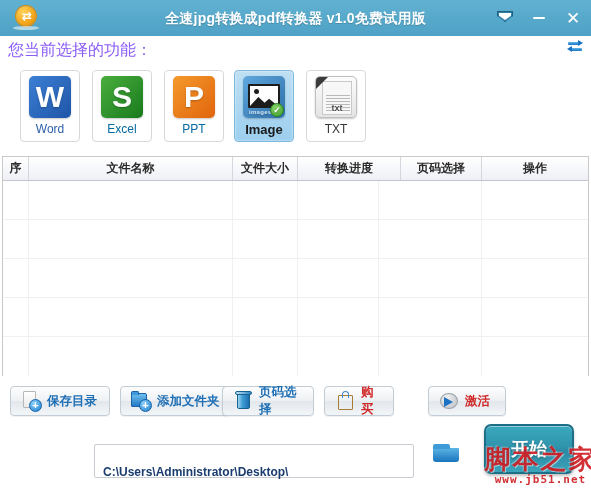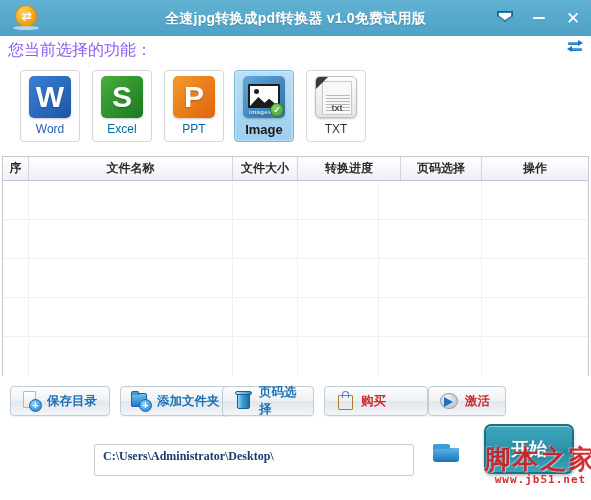--- a/index.html
+++ b/index.html
@@ -326,27 +326,27 @@
   
   .savebar {
     position: absolute; left: 0; top: 440px; width: 591px; height: 40px;
   }
   .save-label {
     position: absolute; left: 28px; top: 10px;
     font-size: 12.5px; color: #2d5a78; font-weight: bold;
   }
   .path-input {
     position: absolute; left: 94px; top: 444px;
-    width: 320px; height: 32px;
+    width: 320px; height: 26px;
     border: 1px solid #c9ccd2; border-radius: 2px;
     background: #ffffff;
-    padding: 0 8px;
+    padding: 16px 8px;
     font-size: 12px; color: #1a3c6e; font-weight: bold;
     line-height: 22px;
-    font-family: Liberation Serif, serif;
+    font-family: Liberation Sans, sans-serif;
   }
   .browse-btn {
     position: absolute; left: 432px; top: 442px;
     width: 30px; height: 26px; cursor: pointer;
   }
   .br-folder {
     position: absolute; left: 1px; top: 6px; width: 26px; height: 14px;
     background: linear-gradient(to bottom, #5cb4e4 0%, #1a74bd 100%);
     border-radius: 1px 1px 3px 3px;
   }
@@ -557,21 +557,21 @@
     </div>
 
     <div class="act-btn" style="left:222px;width:92px;">
       <span class="ic">
         <span class="ic-trash"></span>
           <span class="ic-trash-lid"></span>
       </span>
       <span class="act-label">页码选择</span>
     </div>
 
-    <div class="act-btn" style="left:324px;width:104px;">
+    <div class="act-btn" style="left:324px;width:70px;">
       <span class="ic">
         <span class="ic-bag"></span>
           <span class="ic-bag-handle"></span>
       </span>
       <span class="act-label buy">购买</span>
     </div>
 
     <div class="act-btn" style="left:428px;width:78px;">
       <span class="ic">
         <span class="ic-circ"></span>

